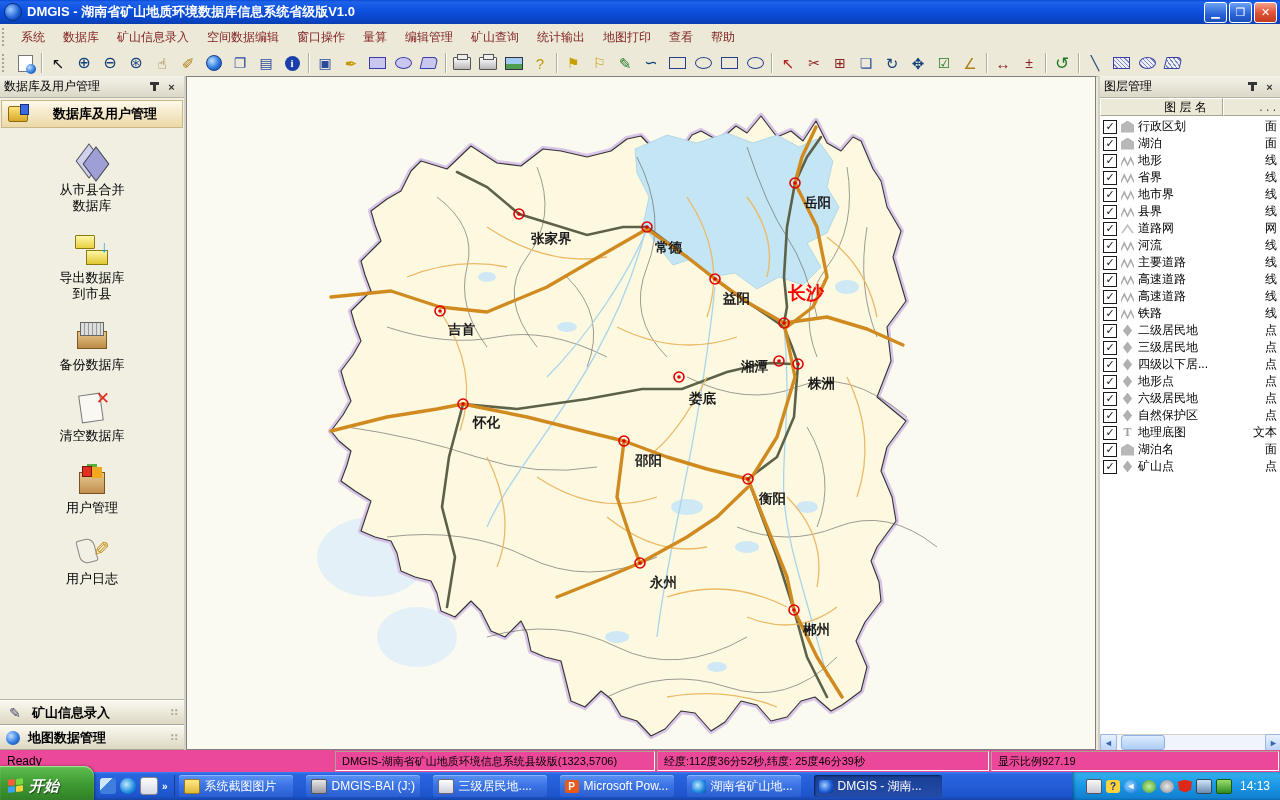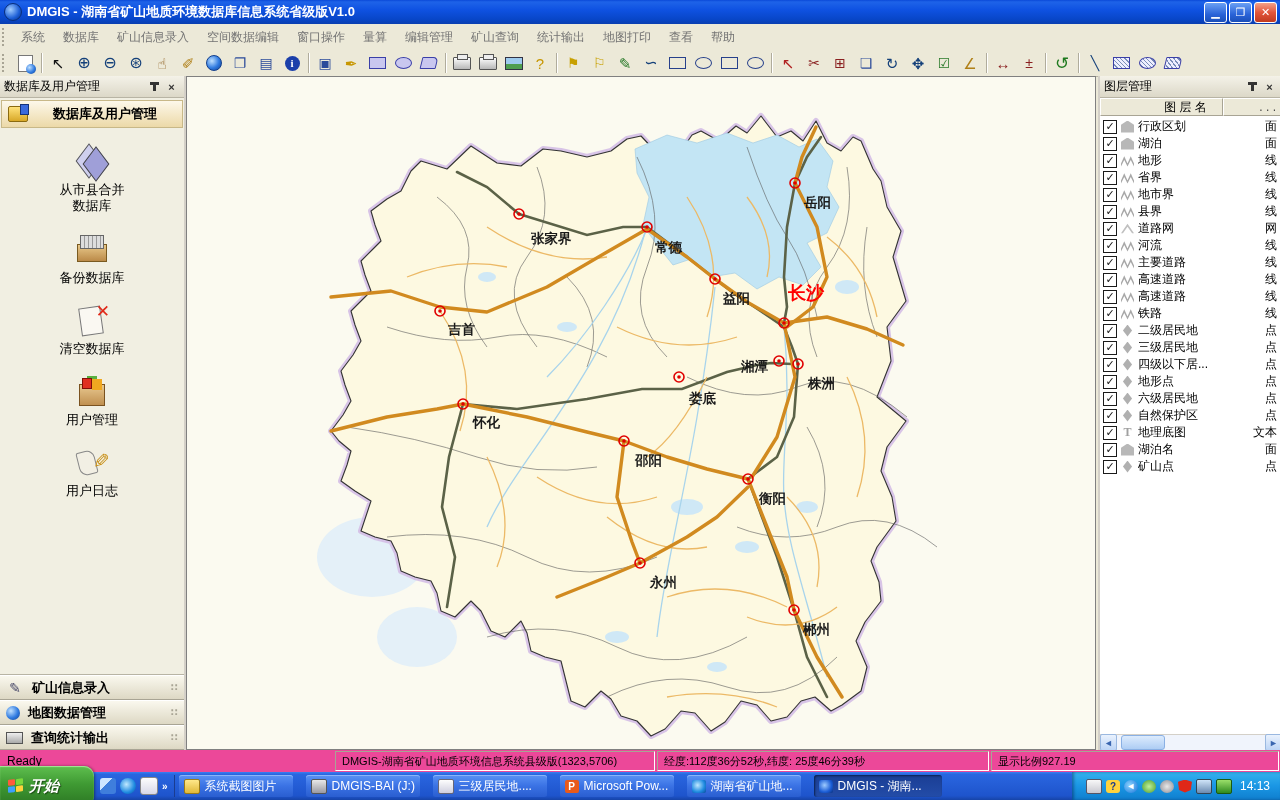--- a/index.html
+++ b/index.html
@@ -14,21 +14,21 @@
     background:radial-gradient(circle at 35% 35%,#9ecbff,#1b5dd6 60%,#0a2f7a);border:1px solid #0a2f7a;}
   #titlebar .tb-btns{margin-left:auto;display:flex;gap:2px;padding-right:3px;}
   .winbtn{width:21px;height:19px;border-radius:3px;border:1px solid #fff;
     display:flex;align-items:center;justify-content:center;color:#fff;font-weight:bold;font-size:11px;
     background:linear-gradient(180deg,#6aa0f4,#2a63d8 60%,#1b4fb8);}
   .winbtn.close{background:linear-gradient(180deg,#f2a188,#e2553a 50%,#c13a1f);}
   
   #menubar{position:absolute;left:0;top:24px;width:1280px;height:26px;background:#ECE9D8;
     display:flex;align-items:center;border-bottom:1px solid #d8d4c4;}
   .grip{width:4px;height:18px;margin:0 4px 0 2px;border-left:2px dotted #a8a494;}
-  .menu-item{padding:4px 9px;color:#737373;}
+  .menu-item{padding:4px 9px;color:#7f1d1d;}
   #toolbar{position:absolute;left:0;top:50px;width:1280px;height:26px;background:#ECE9D8;
     display:flex;align-items:center;border-bottom:1px solid #b8b4a4;}
   .tb-sep{width:1px;height:20px;background:#b0ac9c;margin:0 3px;box-shadow:1px 0 0 #fff;}
   .tb-btn{width:24px;height:22px;display:flex;align-items:center;justify-content:center;
     border:1px solid transparent;border-radius:2px;}
   .g{font-size:14px;line-height:1;}
   .ic-globe{width:14px;height:14px;border-radius:50%;
     background:radial-gradient(circle at 35% 35%,#bfe0ff,#2f7ae0 55%,#123e8c);border:1px solid #123e8c;}
   .ic-docglobe{position:relative;width:13px;height:15px;background:#fff;border:1px solid #777;}
   .ic-docglobe::after{content:"";position:absolute;right:-4px;bottom:-3px;width:10px;height:10px;border-radius:50%;
@@ -349,20 +349,27 @@
       <span class="bicon"></span>
       <span class="btxt">数据库及用户管理</span>
     </div>
     <div id="side-items">
         <div class="side-item">
           <div class="sicon si-merge"></div>
           <div class="side-label">从市县合并
 数据库</div>
         </div>
         <div class="side-item">
+          <div class="sicon si-export">
+            <i></i>
+          </div>
+          <div class="side-label">导出数据库
+到市县</div>
+        </div>
+        <div class="side-item">
           <div class="sicon si-backup"></div>
           <div class="side-label">备份数据库</div>
         </div>
         <div class="side-item">
           <div class="sicon si-clear"></div>
           <div class="side-label">清空数据库</div>
         </div>
         <div class="side-item">
           <div class="sicon si-users"></div>
           <div class="side-label">用户管理</div>
@@ -373,24 +380,20 @@
         </div>
       </div>
     <div id="side-bottom">
         <div class="side-bar">
           <span class="sb-icon sb-pen"></span>
           <span>矿山信息录入</span>
         </div>
         <div class="side-bar">
           <span class="sb-icon sb-globe"></span>
           <span>地图数据管理</span>
-        </div>
-        <div class="side-bar">
-          <span class="sb-icon sb-print"></span>
-          <span>查询统计输出</span>
         </div>
       </div>
   </div>
 
   <div id="maparea">
     <svg id="mapsvg" width="908" height="672" viewBox="0 0 908 672">
       <rect x="0" y="0" width="908" height="672" fill="#fbfaf0"></rect>
       <ellipse cx="185" cy="480" rx="55" ry="40" fill="#e4f0f8"></ellipse>
       <ellipse cx="230" cy="560" rx="40" ry="30" fill="#e4f0f8"></ellipse>
       <g id="province">

